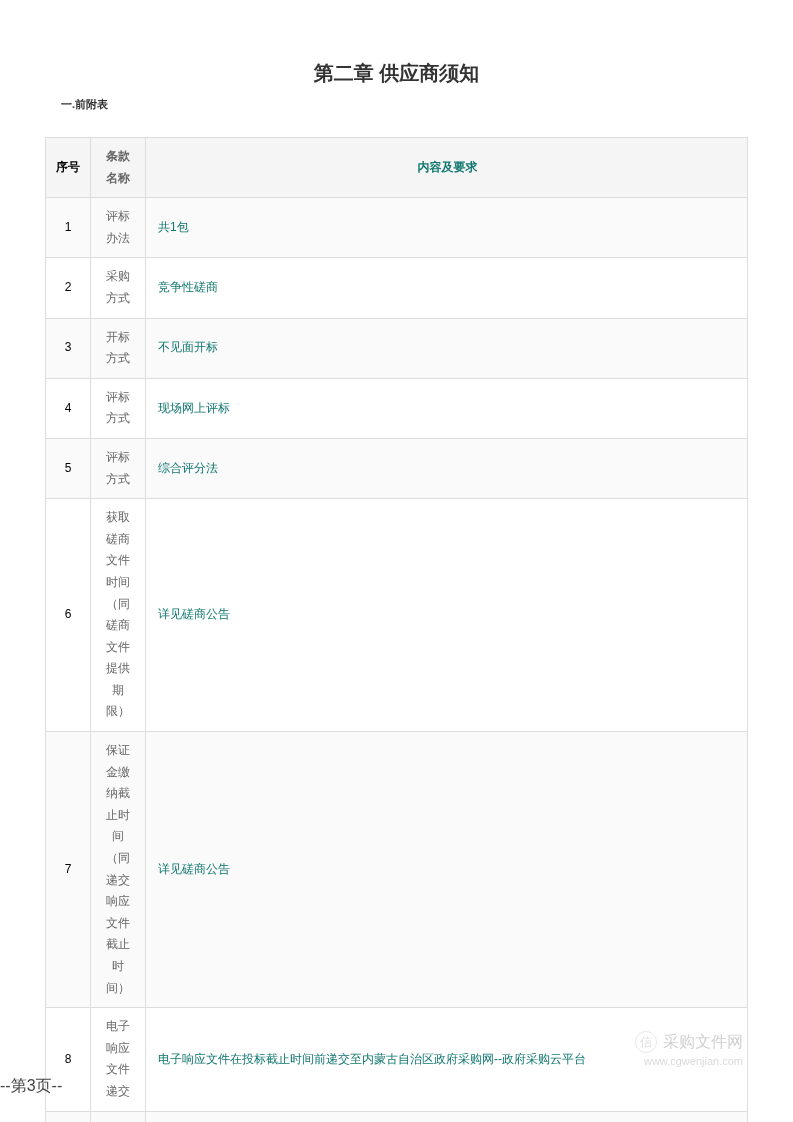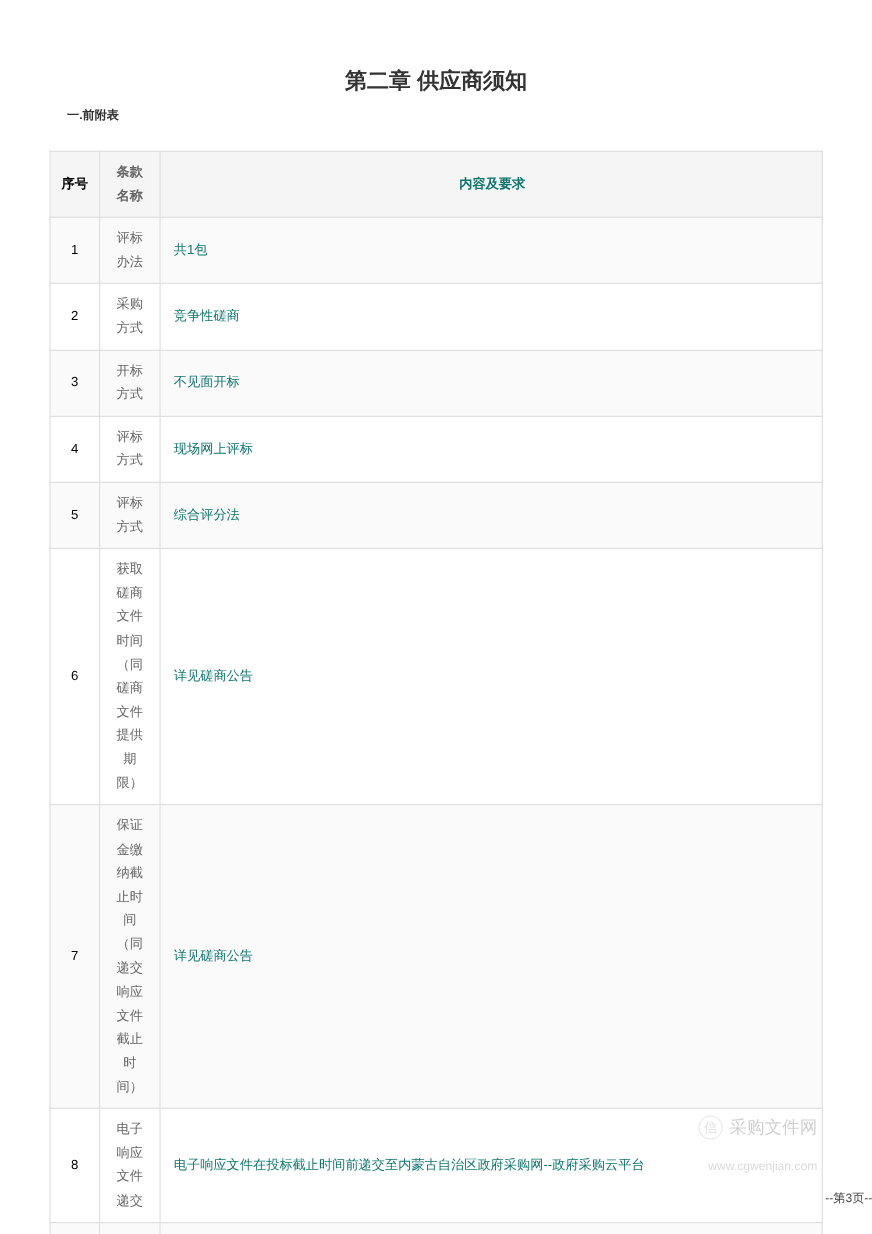--- a/index.html
+++ b/index.html
@@ -79,40 +79,40 @@
     .watermark .wm-text {
       font-size: 16px;
       color: #555;
       display: inline-flex;
       align-items: center;
       gap: 6px;
     }
     .watermark .wm-url {
       font-size: 11px;
       color: #777;
-      margin-top: 19px;
+      margin-top: 2px;
     }
     .watermark .wm-icon {
       display: inline-flex;
       width: 22px;
       height: 22px;
       border: 1.5px solid #aaa;
       border-radius: 50%;
       align-items: center;
       justify-content: center;
       font-size: 12px;
       color: #888;
     }
     .page-number {
       position: absolute;
       bottom: 25px;
       left: 0;
       right: 0;
-      text-align: right;
-      font-size: 11px;
+      text-align: left;
+      font-size: 16px;
       color: #444;
       margin-top: 25px;
     }
   </style>
 </head>
 <body>
 
 <div class="page">
   <div class="chapter-title">第二章 供应商须知</div>
   <div class="section-title">一.前附表</div>

